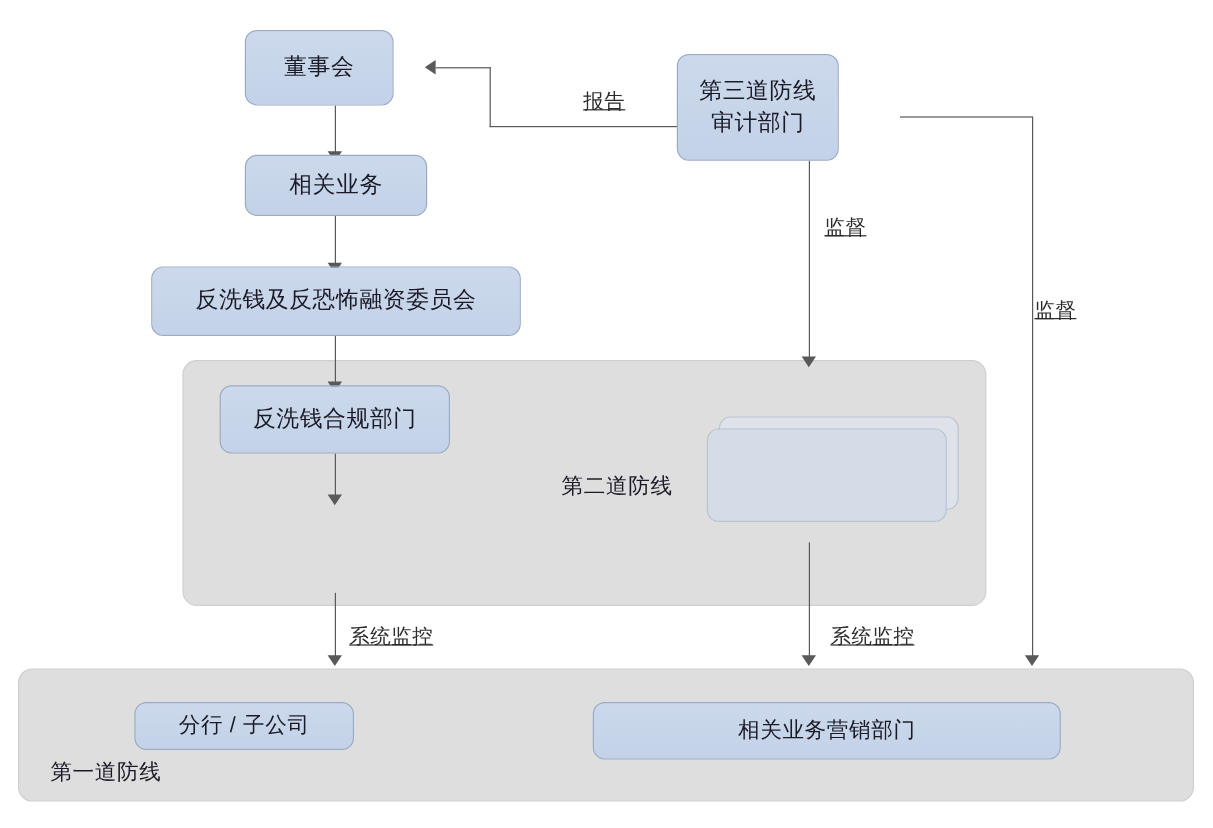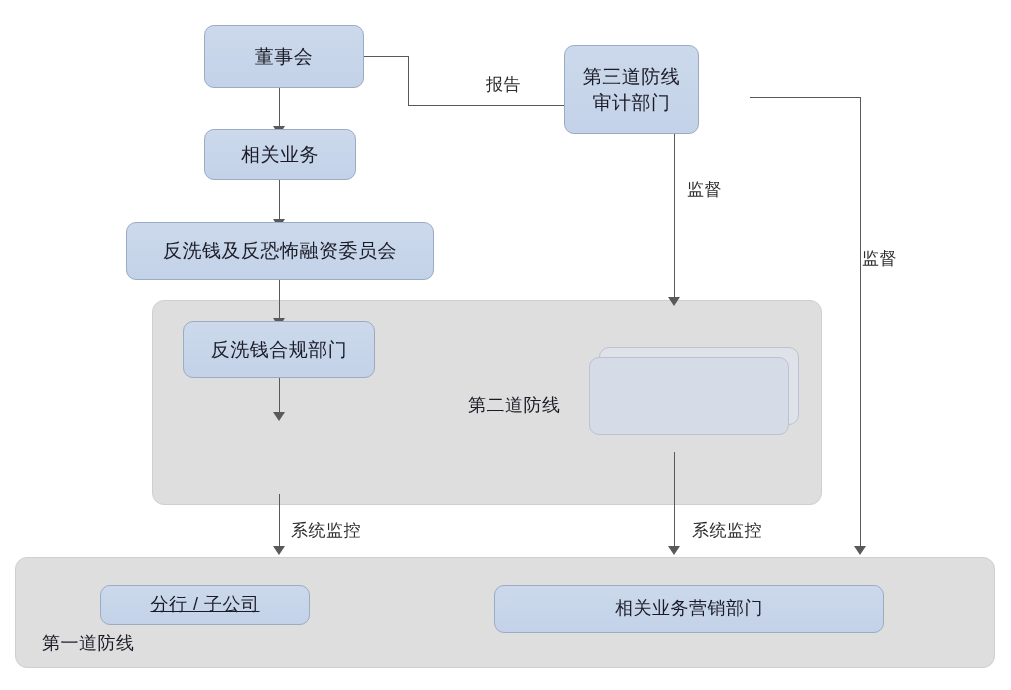--- a/index.html
+++ b/index.html
@@ -86,20 +86,21 @@
     border-bottom: 6px solid transparent;
     border-right: 9px solid #595959;
   }
   .edge-label {
     position: absolute;
     font-size: 17px;
     color: #2b2b2b;
     letter-spacing: 0.5px;
     white-space: nowrap;
     z-index: 6;
+    text-decoration: underline;
   }
 </style>
 </head>
 <body>
 
 <div id="canvas">
 
   <div class="group" style="left:152px; top:300px; width:670px; height:205px;"></div>
 
   <div class="group" style="left:15px; top:557px; width:980px; height:111px;"></div>
@@ -139,30 +140,30 @@
   <div class="edge-label" style="left:862px; top:247px;">监督</div>
   <div class="edge-label" style="left:291px; top:519px;">系统监控</div>
   <div class="edge-label" style="left:692px; top:519px;">系统监控</div>
 
   <div class="group-label" style="left:424px; top:393px;margin-left:44px;">第二道防线</div>
   <div class="group-label" style="left:42px; top:631px;">第一道防线</div>
 
   <div class="ghost" style="left:599px; top:347px; width:200px; height:78px;"></div>
   <div class="ghost ghost2" style="left:589px; top:357px; width:200px; height:78px;"></div>
 
-  <div class="node" style="left:204px; top:25px; width:160px; height:63px;">董事会</div>
+  <div class="node" style="left:204px; top:25px; width:124px; height:63px;">董事会</div>
 
   <div class="node" style="left:204px; top:129px; width:152px; height:51px;">相关业务</div>
 
   <div class="node" style="left:126px; top:222px; width:308px; height:58px;">反洗钱及反恐怖融资委员会</div>
 
   <div class="node" style="left:564px; top:45px; width:135px; height:89px;">第三道防线
 审计部门</div>
 
   <div class="node" style="left:183px; top:321px; width:192px; height:57px;">反洗钱合规部门</div>
 
 
 
-  <div class="node small" style="left:100px; top:585px; width:210px; height:40px;text-decoration:underline;">分行 / 子公司</div>
+  <div class="node small" style="left:112px; top:585px; width:183px; height:40px;">分行 / 子公司</div>
 
   <div class="node small" style="left:494px; top:585px; width:390px; height:48px;">相关业务营销部门</div>
 
 </div>
 
 </body></html>

